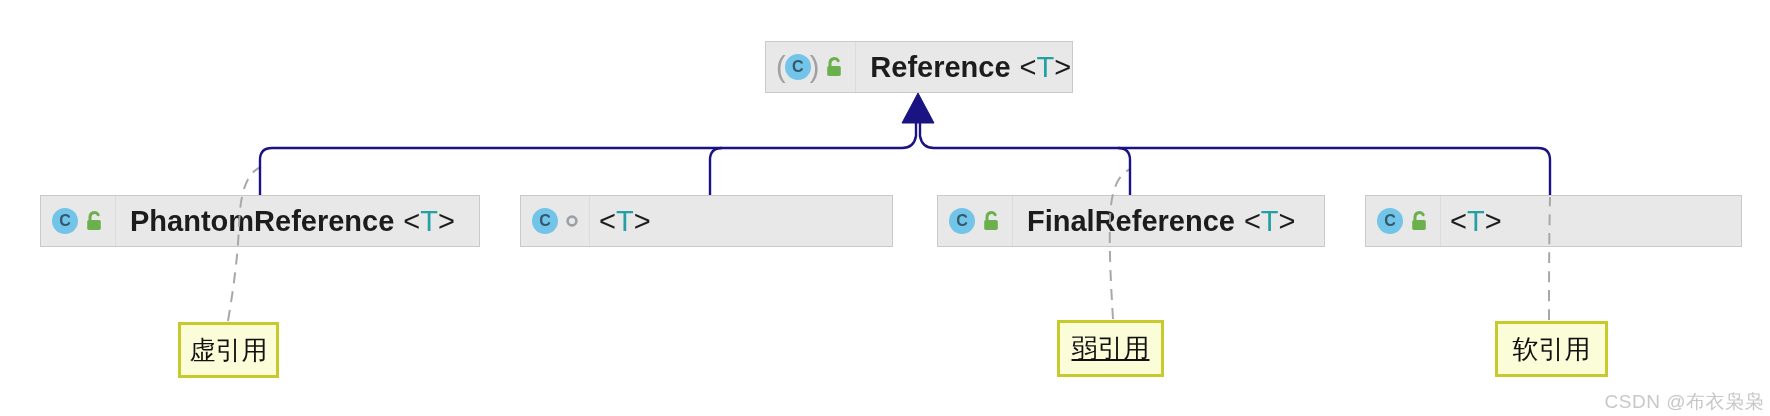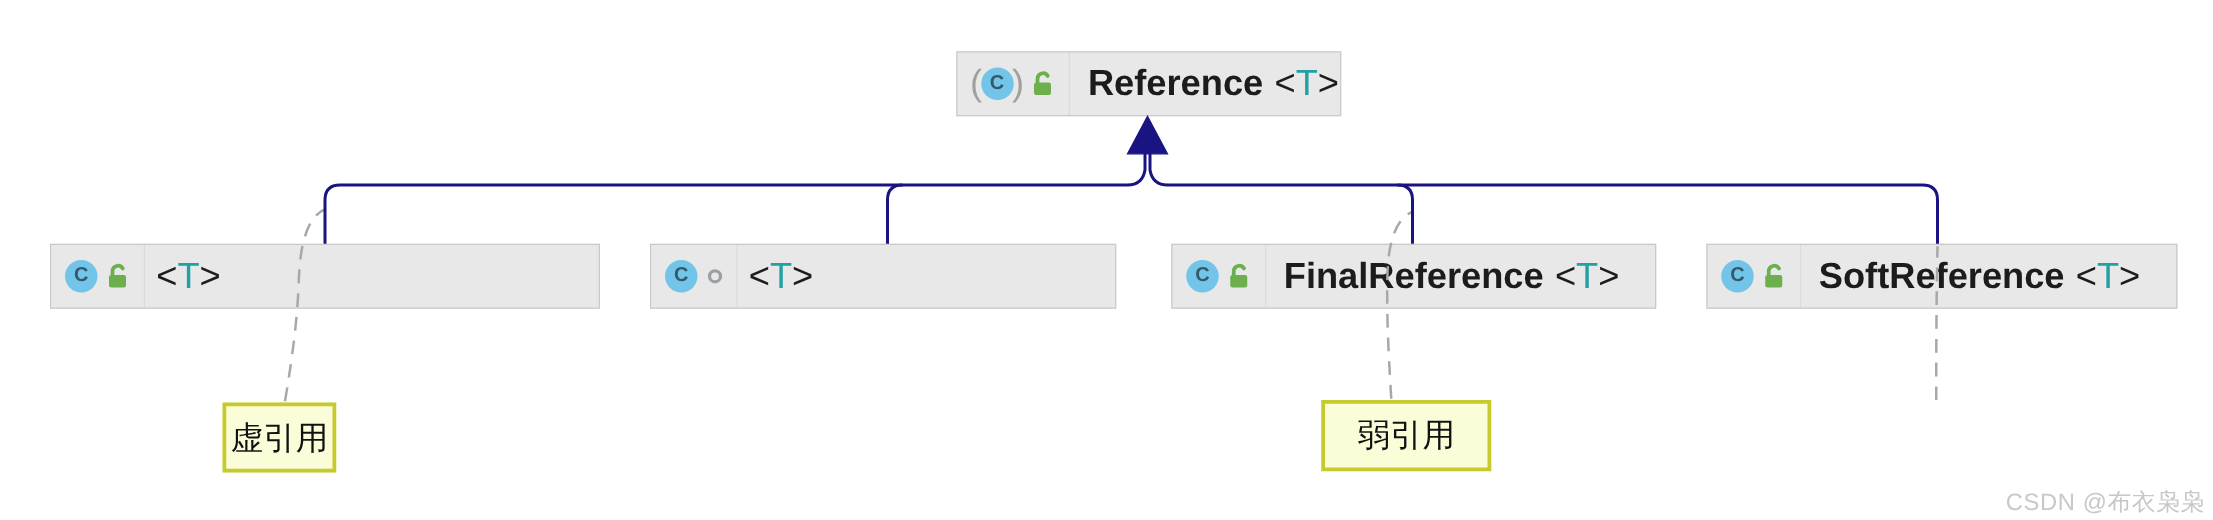--- a/index.html
+++ b/index.html
@@ -33,22 +33,22 @@
   .edge{stroke:var(--edge);stroke-width:2.4;fill:none;stroke-linejoin:round;}
   .note-edge{stroke:var(--dash);stroke-width:2;fill:none;stroke-dasharray:11 8;}
   .arrowhead{fill:var(--edge);stroke:var(--edge);stroke-width:1;}
   .watermark{position:absolute;right:6px;bottom:1px;font-size:19px;
         color:var(--watermark);z-index:3;letter-spacing:0.5px;margin-top:12px;}
   #node-reference{left:765px;top:41px;width:308px;}
   #node-phantom{left:40px;top:195px;width:440px;}
   #node-final{left:520px;top:195px;width:373px;}
   #node-weak{left:937px;top:195px;width:388px;}
   #node-soft{left:1365px;top:195px;width:377px;}
-  #note-phantom{left:178px;top:322px;width:91px;height:56px;}
-  #note-weak{left:1057px;top:320px;width:136px;height:57px;}
+  #note-phantom{left:178px;top:322px;width:101px;height:56px;}
+  #note-weak{left:1057px;top:320px;width:107px;height:57px;text-decoration:underline;}
   #note-soft{left:1495px;top:321px;width:113px;height:56px;}
 </style>
 </head>
 <body>
 
 <div class="canvas">
 
   <svg class="edges" width="1770" height="416" viewBox="0 0 1770 416">
     <path class="note-edge" d="M 228 321 C 234 285 238 255 239 225 C 240 197 245 173 261 167"></path>
     <path class="note-edge" d="M 1113 319 C 1111 285 1109 252 1110 218 C 1111 192 1117 174 1131 169"></path>
@@ -79,20 +79,21 @@
   <div class="node" id="node-phantom">
     <span class="icons">
       <span class="class-badge">C</span>
       <span class="mod">
         <svg width="20" height="22" viewBox="0 0 20 22">
           <path d="M5 10 V7 a4.4 4.4 0 0 1 8.2 -2.2" fill="none" stroke="var(--lock-green)" stroke-width="3" stroke-linecap="round"></path>
           <rect x="2.2" y="10" width="13.6" height="10" rx="1.8" fill="var(--lock-green)"></rect>
         </svg>
       </span>
     </span>
+    <span class="label">PhantomReference</span>
     <span class="gen"><span>&lt;</span><span class="generic-t">T</span><span>&gt;</span></span>
   </div>
 
   <div class="node" id="node-final">
     <span class="icons">
       <span class="class-badge">C</span>
       <span class="mod">
         <svg width="14" height="14" viewBox="0 0 14 14">
           <circle cx="7" cy="7" r="4.4" fill="none" stroke="var(--icon-gray)" stroke-width="2.6"></circle>
         </svg>
@@ -118,25 +119,27 @@
   <div class="node" id="node-soft">
     <span class="icons">
       <span class="class-badge">C</span>
       <span class="mod">
         <svg width="20" height="22" viewBox="0 0 20 22">
           <path d="M5 10 V7 a4.4 4.4 0 0 1 8.2 -2.2" fill="none" stroke="var(--lock-green)" stroke-width="3" stroke-linecap="round"></path>
           <rect x="2.2" y="10" width="13.6" height="10" rx="1.8" fill="var(--lock-green)"></rect>
         </svg>
       </span>
     </span>
-    <span class="label">SoftReference</span>
     <span class="gen"><span>&lt;</span><span class="generic-t">T</span><span>&gt;</span></span>
   </div>
 
   <div class="note" id="note-phantom">
     <span>虚引用</span>
   </div>
   <div class="note" id="note-weak">
     <span>弱引用</span>
   </div>
+  <div class="note" id="note-soft">
+    <span>软引用</span>
+  </div>
 
   <div class="watermark">CSDN @布衣枭枭</div>
 </div>
 
 </body></html>

